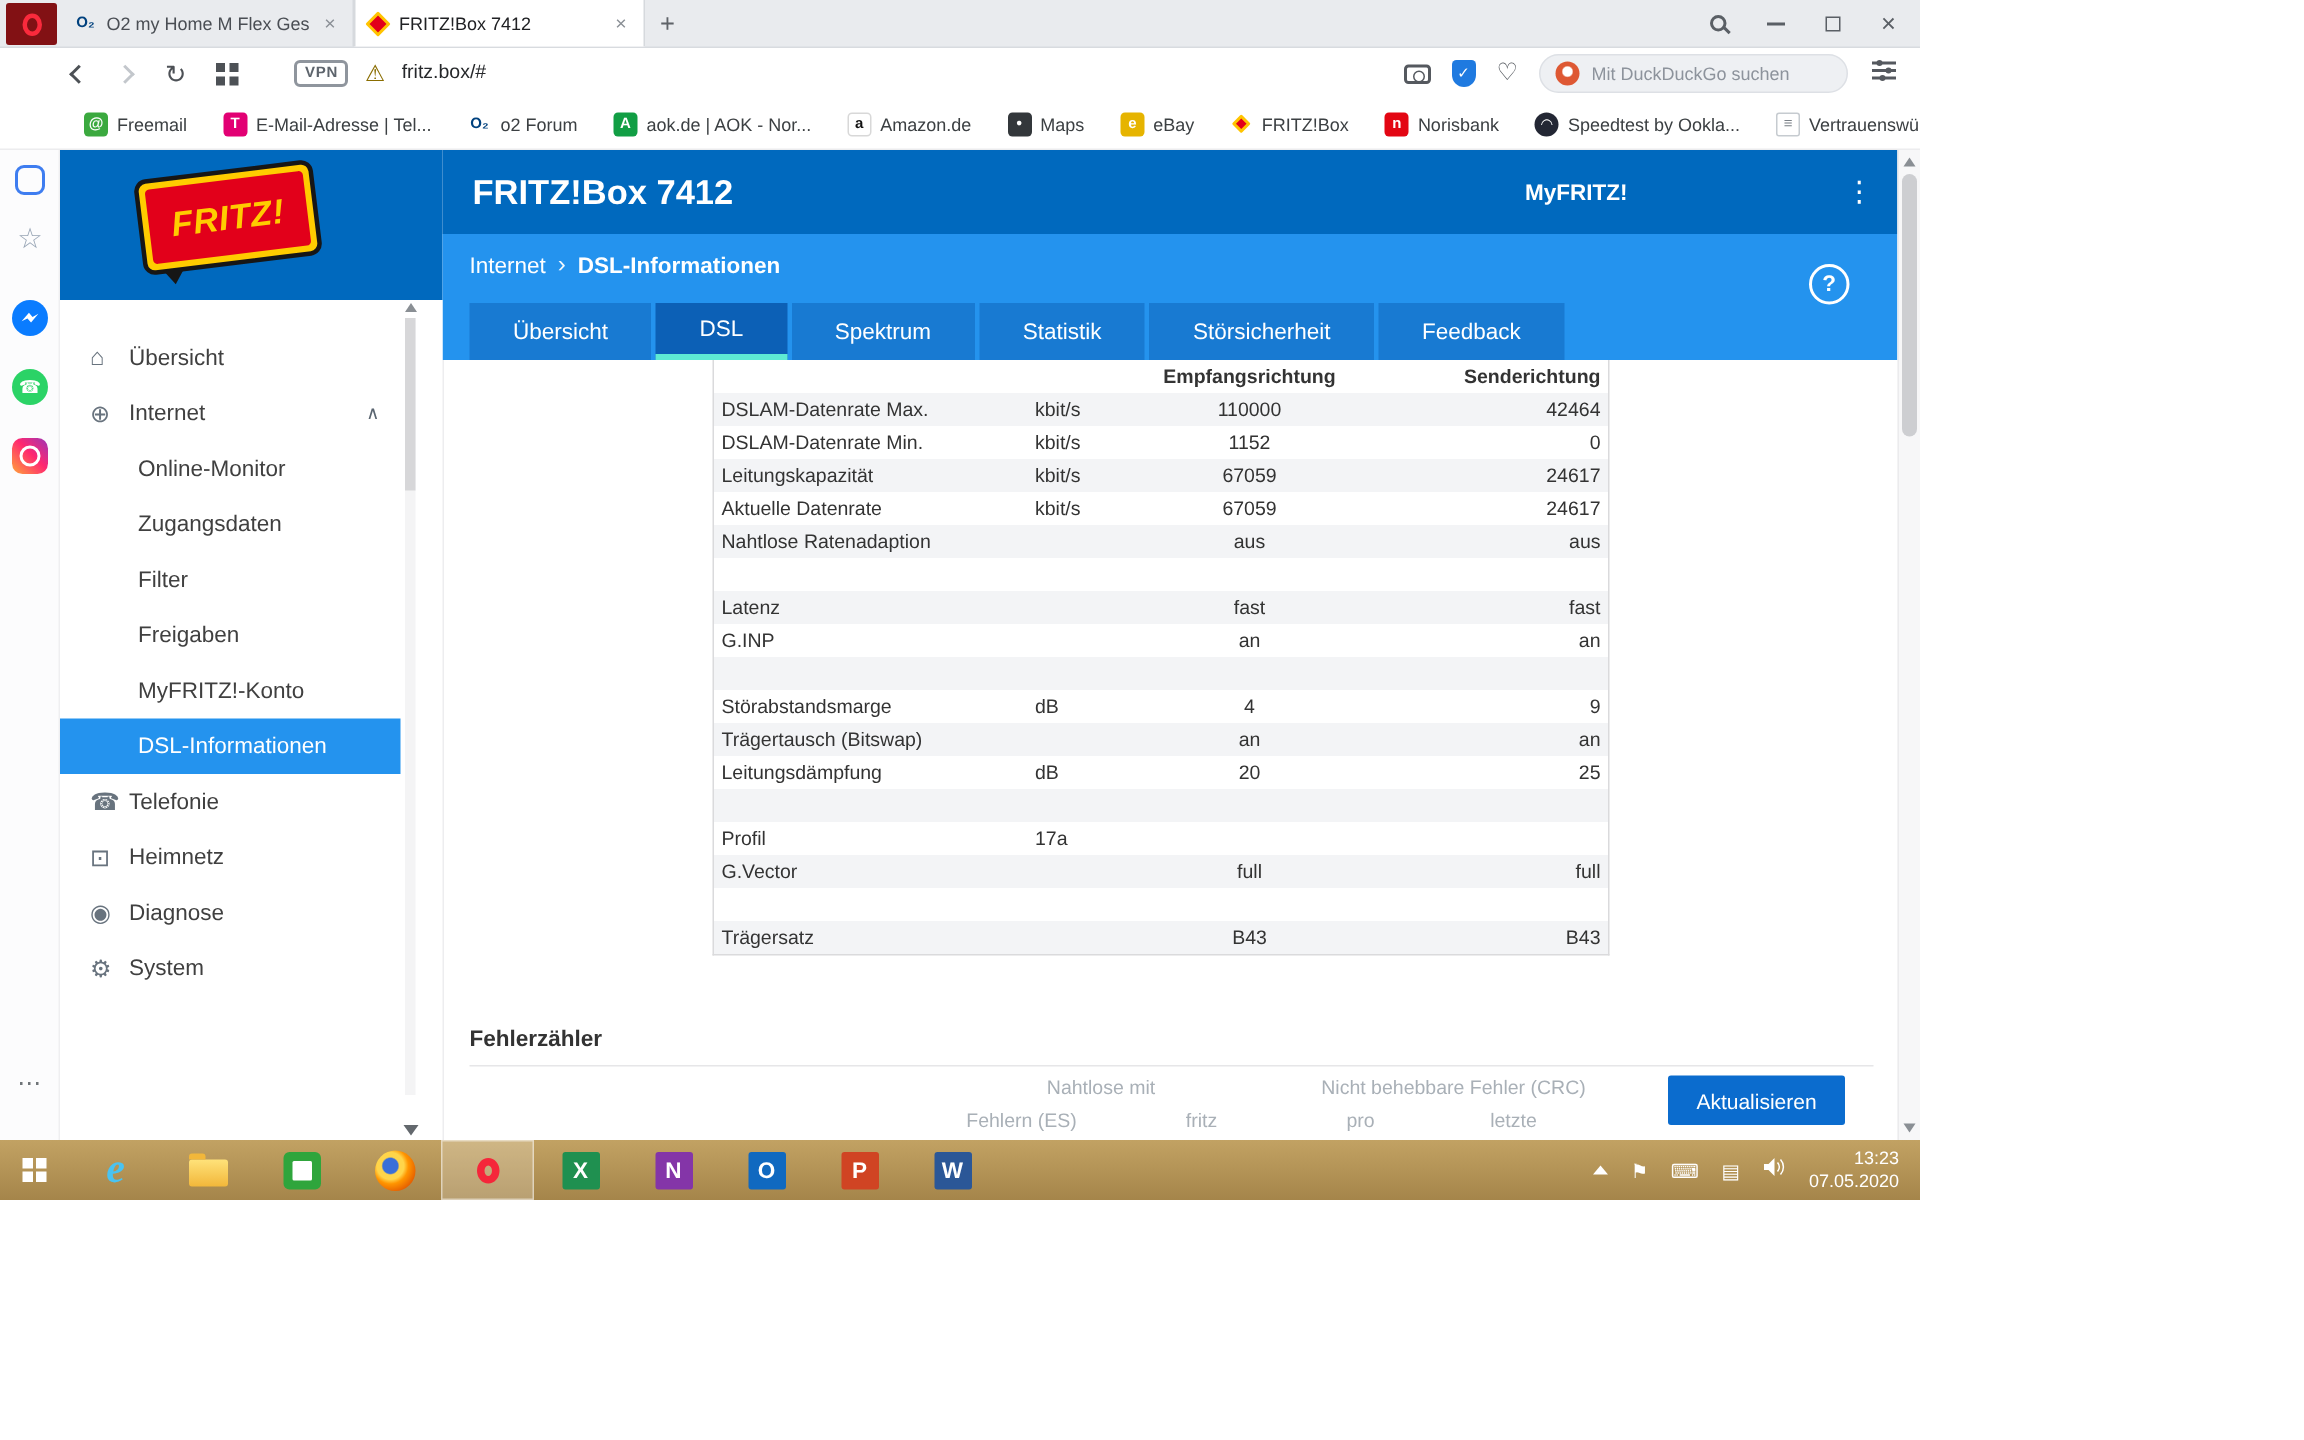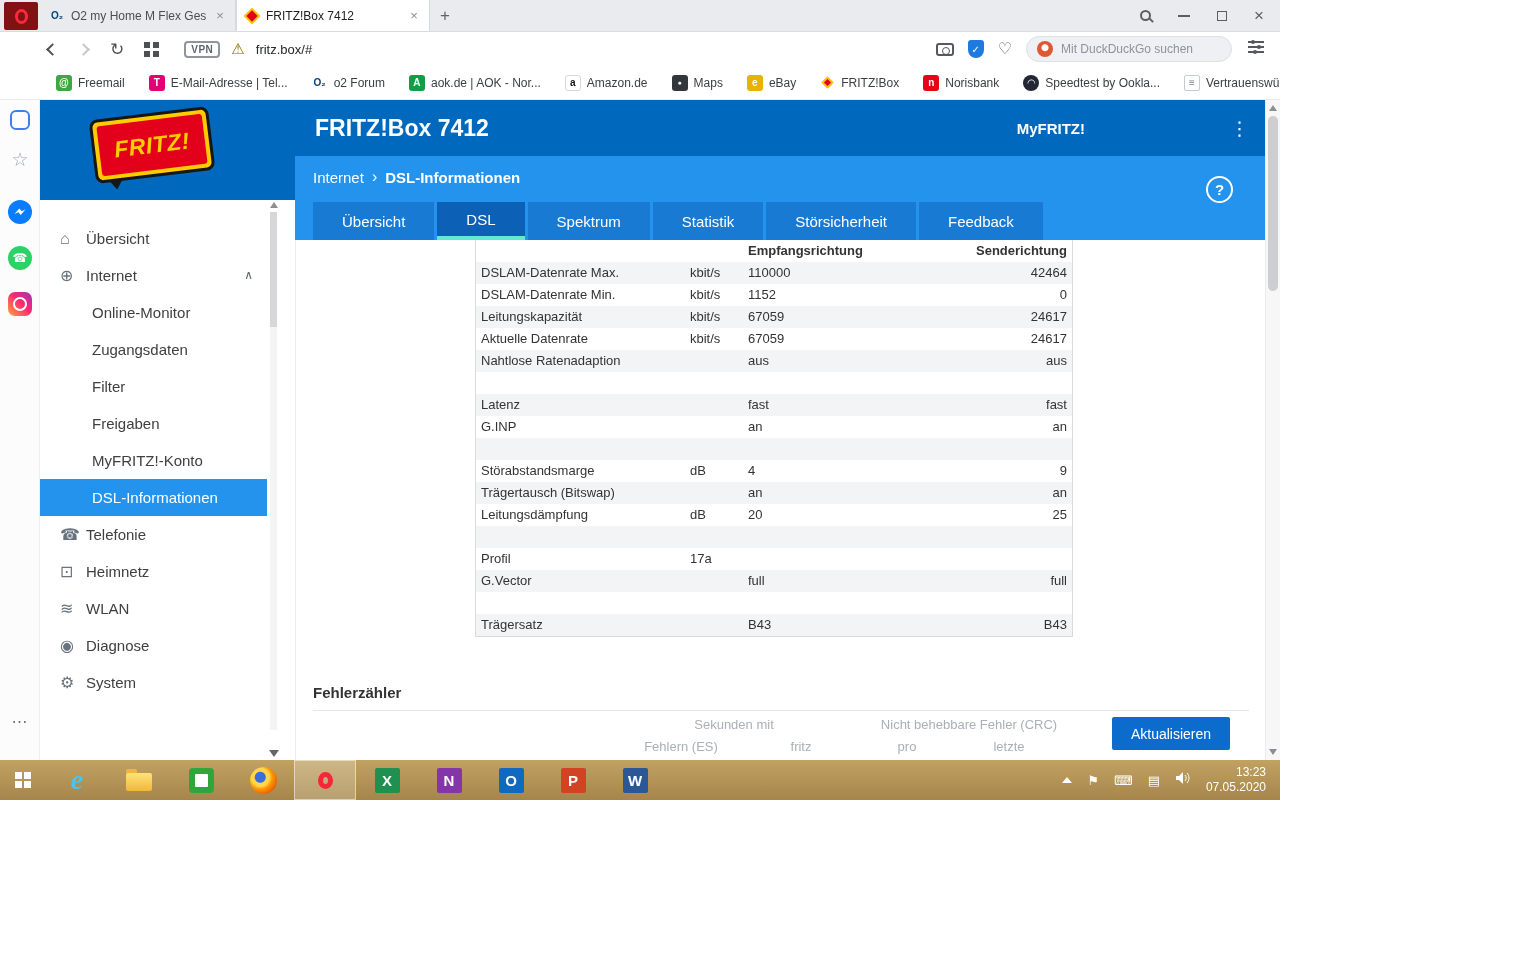--- a/index.html
+++ b/index.html
@@ -32,21 +32,21 @@
   .win-close{color:#5a5f65;font-size:17px;line-height:1}
   .win-close::before{content:"×"}
 
   
   .navbar{position:absolute;left:0;top:32px;width:1280px;height:34px;background:#fff;display:flex;align-items:center;padding-left:48px}
   .nav-chev{width:9px;height:9px;border-left:2.5px solid #4d5156;border-bottom:2.5px solid #4d5156;transform:rotate(45deg);margin-right:22px}
   .nav-chev.fwd{transform:rotate(225deg);border-color:#c3c7cc}
   .reload{color:#4d5156;font-size:17px;margin-right:20px;line-height:1}
   .reload::before{content:"↻"}
   .tiles{width:6px;height:6px;background:#4d5156;box-shadow:9px 0 #4d5156,0 9px #4d5156,9px 9px #4d5156;margin-right:6px;margin-bottom:9px}
-  .addr{display:flex;align-items:center;gap:11px;margin-left:28px;flex:1}
+  .addr{display:flex;gap:11px;margin-left:40px;flex:1}
   .vpn-badge{border:2px solid #8f959d;border-radius:4px;color:#5d646c;font-size:10px;font-weight:bold;padding:1px 5px;letter-spacing:.5px}
   .warn{color:#8a6d00;font-size:15px}
   .warn::before{content:"⚠"}
   .url{font-size:13px;color:#26282b}
   .nav-ico{display:flex;align-items:center;gap:14px;margin-right:14px}
   .cam{width:18px;height:13px;border:2px solid #55595f;border-radius:3px;position:relative}
   .cam::after{content:"";position:absolute;left:4px;top:2px;width:6px;height:6px;border:1.5px solid #55595f;border-radius:50%}
   .shield{width:16px;height:18px;background:#1f7ae0;border-radius:3px 3px 8px 8px;color:#fff;font-size:10px;display:flex;align-items:center;justify-content:center}
   .shield::before{content:"✓"}
   .heart{color:#55595f;font-size:16px;line-height:1}
@@ -129,21 +129,21 @@
   .m-up{position:absolute;left:230px;top:102px;width:0;height:0;border-left:4px solid transparent;border-right:4px solid transparent;border-bottom:6px solid #8a8f94}
   .m-down{position:absolute;left:229px;bottom:3px;width:0;height:0;border-left:5px solid transparent;border-right:5px solid transparent;border-top:7px solid #63686d}
 
   
   .f-content{position:absolute;left:255px;top:140px;right:0;bottom:0;background:#fff;overflow:hidden;border-left:1px solid #ededef}
   .dsl{position:absolute;left:179px;top:0;width:598px;border:1px solid #dadadc;border-top:none}
   .drow{display:flex;height:22px;line-height:22px;font-size:13px;color:#333}
   .drow.dh{font-weight:bold}
   .dc1{width:214px;padding-left:5px;white-space:nowrap;overflow:hidden}
   .dc2{width:58px;white-space:nowrap}
-  .dc3{width:170px;text-align:left;white-space:nowrap}
+  .dc3{width:170px;text-align:center;white-space:nowrap}
   .dc4{flex:1;text-align:right;padding-right:5px;white-space:nowrap}
   .dsl-body .drow:nth-child(odd){background:#f3f4f6}
   .f-heading{position:absolute;left:17px;top:444px;font-size:15px;font-weight:bold;color:#333}
   .f-divider{position:absolute;left:17px;right:16px;top:470px;border-top:1px solid #e6e6e8}
   .err-h{position:absolute;transform:translateX(-50%);color:#a9b0b7;font-size:13px;white-space:nowrap}
   .refresh-btn{position:absolute;left:816px;top:477px;width:118px;height:33px;background:#0b6cce;color:#fff;font-size:14px;border:none;border-radius:2px;display:flex;align-items:center;justify-content:center}
 
   
   .pg-scroll{position:absolute;right:0;top:0;width:15px;height:660px;background:#f7f7f8;border-left:1px solid #ebebed}
   .pg-up{position:absolute;left:3px;top:5px;width:0;height:0;border-left:4px solid transparent;border-right:4px solid transparent;border-bottom:6px solid #8a8f94}
@@ -387,24 +387,20 @@
           <span>DSL-Informationen</span>
         </div>
             <div class="f-item" data-icon="phone">
           <span class="mi"></span>
           <span>Telefonie</span>
         </div>
             <div class="f-item" data-icon="network">
           <span class="mi"></span>
           <span>Heimnetz</span>
         </div>
-            <div class="f-item" data-icon="wifi">
-          <span class="mi"></span>
-          <span>WLAN</span>
-        </div>
             <div class="f-item" data-icon="diagnose">
           <span class="mi"></span>
           <span>Diagnose</span>
         </div>
             <div class="f-item" data-icon="system">
           <span class="mi"></span>
           <span>System</span>
         </div>
           </div>
       <div class="m-up"></div>
@@ -521,21 +517,21 @@
               <span class="dc1">Trägersatz</span>
               <span class="dc2"></span>
               <span class="dc3">B43</span>
               <span class="dc4">B43</span>
             </div>
               </div>
         </div>
 
         <div class="f-heading">Fehlerzähler</div>
         <div class="f-divider"></div>
-        <span class="err-h" style="left:438px;top:477px">Sekunden mit</span>
+        <span class="err-h" style="left:438px;top:477px">Nahtlose mit</span>
         <span class="err-h" style="left:673px;top:477px">Nicht behebbare Fehler (CRC)</span>
         <span class="err-h" style="left:385px;top:499px">Fehlern (ES)</span>
         <span class="err-h" style="left:505px;top:499px">fritz</span>
         <span class="err-h" style="left:611px;top:499px">pro</span>
         <span class="err-h" style="left:713px;top:499px">letzte</span>
         <button class="refresh-btn">Aktualisieren</button>
       </div>
     </div>
 
     <div class="pg-scroll">

